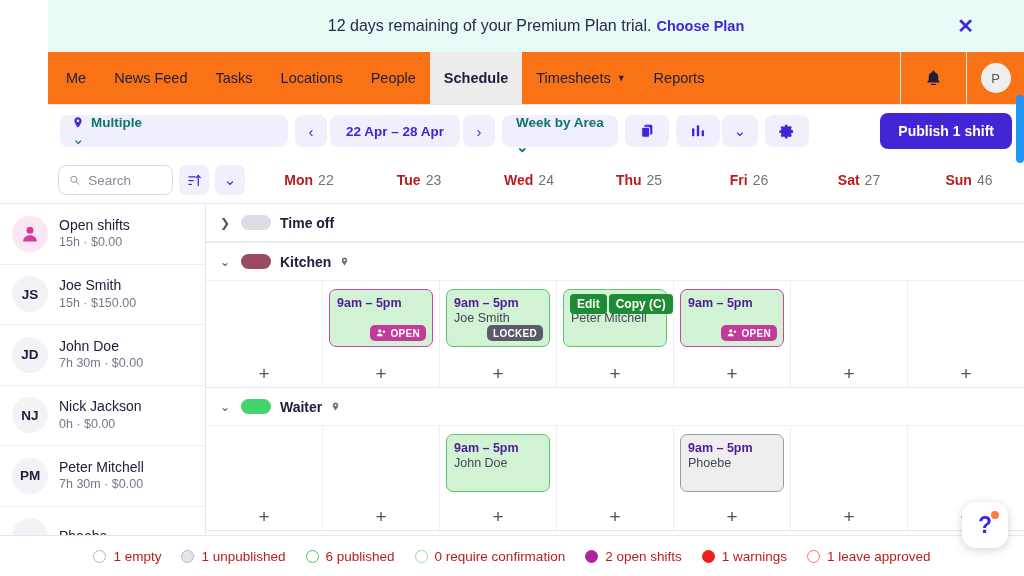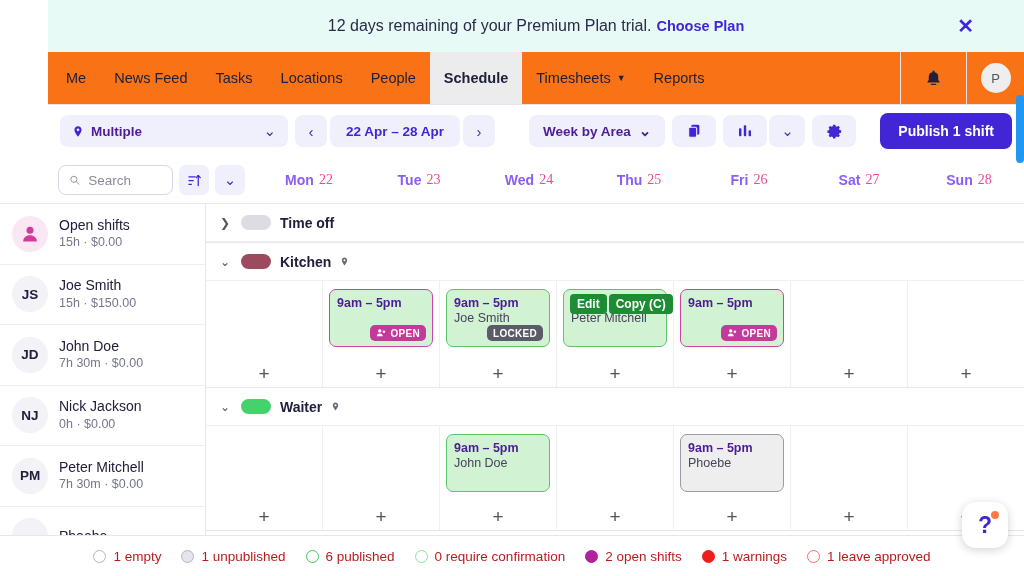--- a/index.html
+++ b/index.html
@@ -58,37 +58,37 @@
     font-size: 13px; color: #555; cursor: pointer;
   }
 
   
   .toolbar {
     height: 52px; display: flex; align-items: center; gap: 7px;
     padding: 0 12px; background: #fff;
   }
   .pill {
     background: #f0effc; border-radius: 8px; height: 32px;
-    display: flex; align-items: center; cursor: pointer;
-    font-size: 13.5px; color: #4c1d95;
+    display: flex; align-items: flex-start; cursor: pointer;
+    font-size: 13.5px; color: #0f766e; flex-direction: column;
   }
   .loc-select { width: 228px; padding: 0 12px; justify-content: space-between; }
   .loc-left { display: flex; align-items: center; gap: 7px; font-weight: bold; }
   .date-nav { display: flex; align-items: center; gap: 0; }
   .nav-arrow {
     background: #f0effc; border-radius: 8px; width: 32px; height: 32px;
     display: flex; align-items: center; justify-content: center;
     color: #4226d6; font-size: 15px; cursor: pointer;
   }
   .date-range {
     background: #f0effc; height: 32px; display: flex; align-items: center;
     padding: 0 16px; font-size: 13.5px; color: #4226d6; font-weight: bold;
     cursor: pointer; border-radius: 8px; margin: 0 3px;
   }
-  .view-select { padding: 0 14px; gap: 8px; font-weight: bold; margin-left: 27px; }
+  .view-select { padding: 0 14px; gap: 8px; font-weight: bold; }
   .icon-btn {
     background: #f0effc; border-radius: 8px; width: 44px; height: 32px;
     display: flex; align-items: center; justify-content: center;
     color: #4226d6; cursor: pointer;
   }
   .icon-btn.narrow { width: 36px; }
   .split-group { display: flex; gap: 2px; }
   .publish-btn {
     margin-left: auto; background: #4226d6; color: #fff; font-weight: bold;
     font-size: 14px; height: 36px; border-radius: 8px; border: none;
@@ -114,22 +114,22 @@
   .sm-btn {
     width: 30px; height: 30px; border-radius: 7px; background: #f0effc;
     display: flex; align-items: center; justify-content: center;
     color: #4226d6; cursor: pointer;
   }
   .days { flex: 1; display: flex; height: 46px; }
   .day-col {
     flex: 1; display: flex; align-items: center; justify-content: center;
     gap: 5px; font-size: 14px;
   }
-  .day-name { font-weight: bold; color: #8b5cf6; text-align: right; }
-  .day-num { color: #ec4899; font-family: Liberation Serif, serif; }
+  .day-name { font-weight: bold; color: #b91c1c; text-align: right; }
+  .day-num { color: #737373; }
 
   
   .body-wrap {
     position: absolute; left: 0; right: 0; top: 203px; bottom: 41px;
     display: flex; overflow: hidden; border-top: 1px solid #e6e6ee;
   }
   .emp-list {
     width: 206px; flex: 0 0 206px; border-right: 1px solid #e6e6ee;
     background: #fff; position: relative; overflow: hidden;
   }
@@ -373,21 +373,21 @@
         <div class="day-col">
           <span class="day-name">Fri</span>
           <span class="day-num">26</span>
         </div>
         <div class="day-col">
           <span class="day-name">Sat</span>
           <span class="day-num">27</span>
         </div>
         <div class="day-col">
           <span class="day-name">Sun</span>
-          <span class="day-num">28</span>
+          <span class="day-num">46</span>
         </div>
       </div>
   </div>
 
   <div class="body-wrap">
     <div class="emp-list">
         <div class="emp-row">
           <div class="emp-av open">
             <svg width="20" height="20" viewBox="0 0 24 24">
               <circle cx="12" cy="7.5" r="4.2" fill="#d6399b"></circle>

